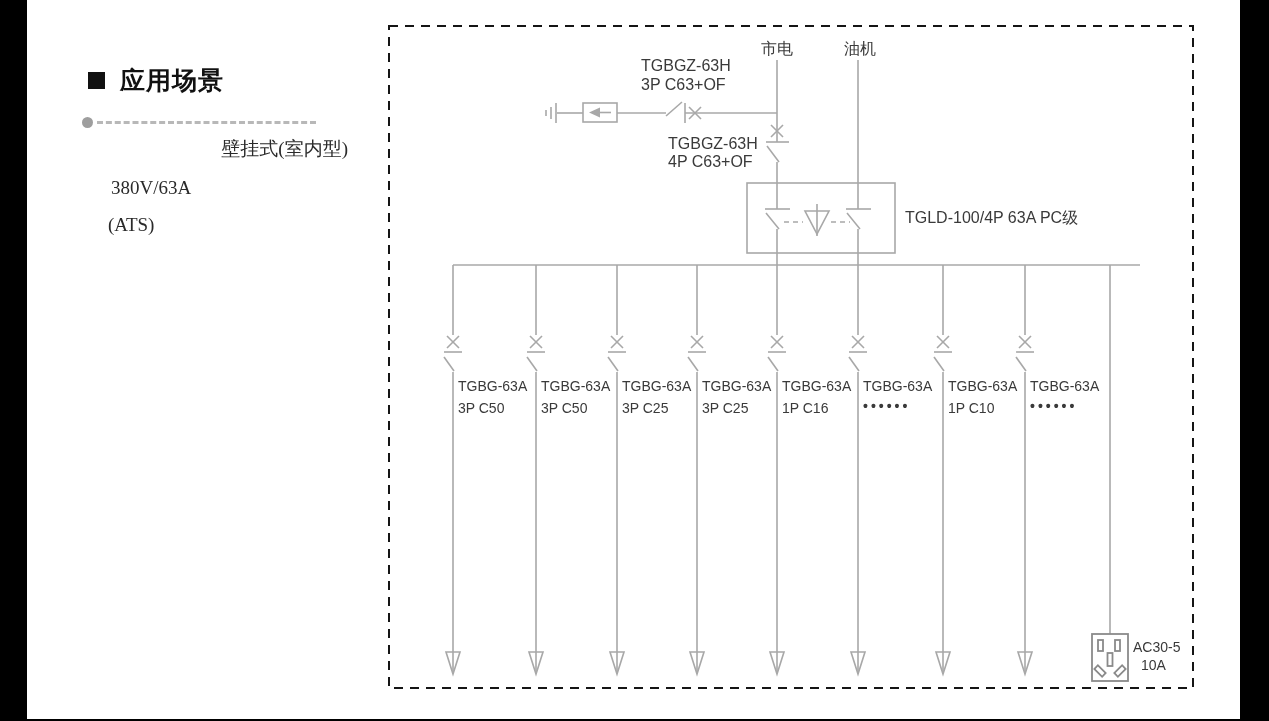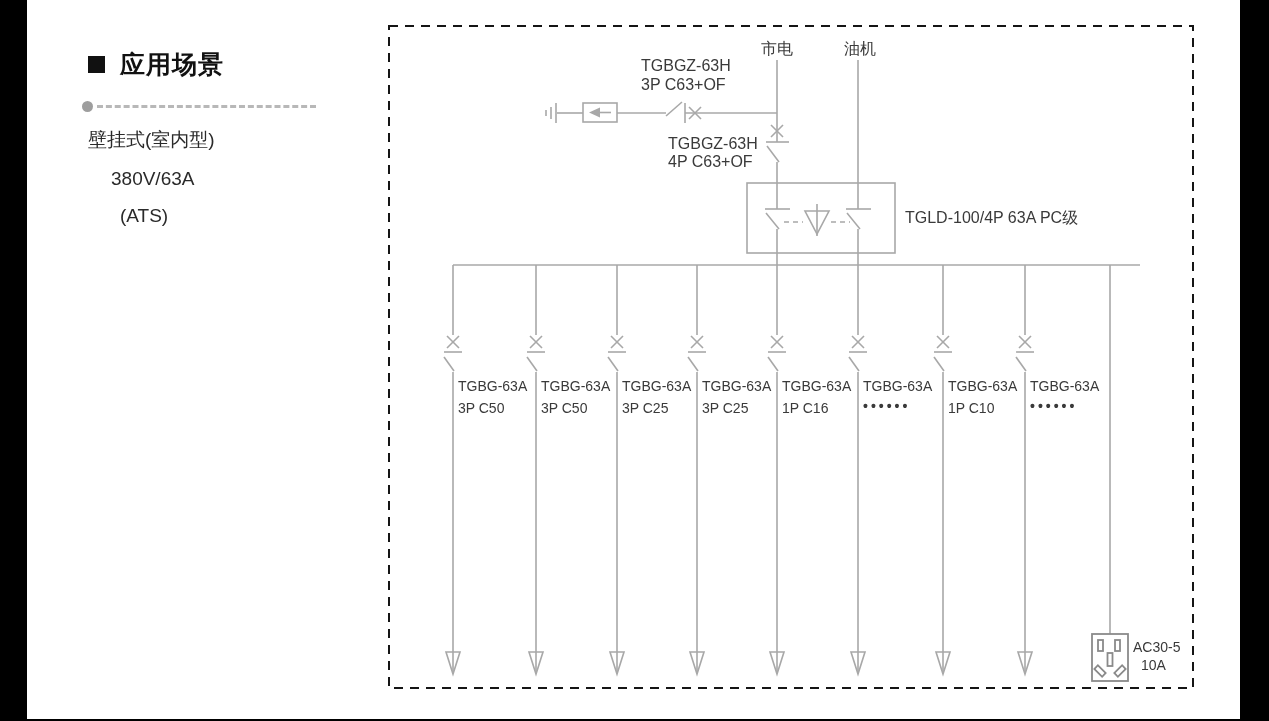--- a/index.html
+++ b/index.html
@@ -6,31 +6,31 @@
   .slide{
     position:relative;width:1269px;height:721px;background:#ffffff;
     font-family:"Liberation Sans",sans-serif;overflow:hidden;
   }
   .bar{position:absolute;top:0;bottom:0;background:#000;}
   .bar-left{left:0;width:27px;}
   .bar-right{right:0;width:29px;}
   .bottom-strip{position:absolute;left:0;right:0;bottom:0;height:2px;background:#000;}
 
   
-  .panel{position:absolute;left:88px;top:48px;width:260px;}
+  .panel{position:absolute;left:88px;top:64px;width:260px;font-family:Liberation Serif, serif;}
   .title-row{display:flex;align-items:center;gap:15px;}
   .bullet{width:17px;height:17px;background:#111;flex:0 0 auto;}
   .title{font-size:25px;font-weight:bold;color:#111;letter-spacing:1px;}
   .divider{display:flex;align-items:center;margin-top:20px;width:228px;}
   .divider .dot{width:11px;height:11px;border-radius:50%;background:#9e9e9e;flex:0 0 auto;margin-left:-6px;}
   .divider .dash{flex:1;border-top:3px dashed #b8b8b8;margin-left:4px;}
   .spec{color:#2a2a2a;font-size:19px;}
-  .spec-1{margin-top:15px;}
+  .spec-1{margin-top:8px;text-align:right;}
   .spec-2{margin-top:15px;margin-left:23px;}
-  .spec-3{margin-top:15px;margin-left:32px;}
+  .spec-3{margin-top:15px;margin-left:20px;}
 
   
   svg{position:absolute;left:0;top:0;}
   svg line, svg polyline{stroke:#a8a8a8;stroke-width:1.6;fill:none;}
   svg rect.sym{stroke:#a8a8a8;stroke-width:1.6;fill:none;}
   svg polygon.open{stroke:#a8a8a8;stroke-width:1.6;fill:none;}
   svg .fillgray{fill:#a8a8a8;stroke:none;}
   svg .frame{stroke:#151515;stroke-width:2;fill:none;stroke-dasharray:9 7;}
   svg .dashlink{stroke-dasharray:5 4;}
   svg text{fill:#3a3a3a;font-size:14px;font-family:"Liberation Sans",sans-serif;}

